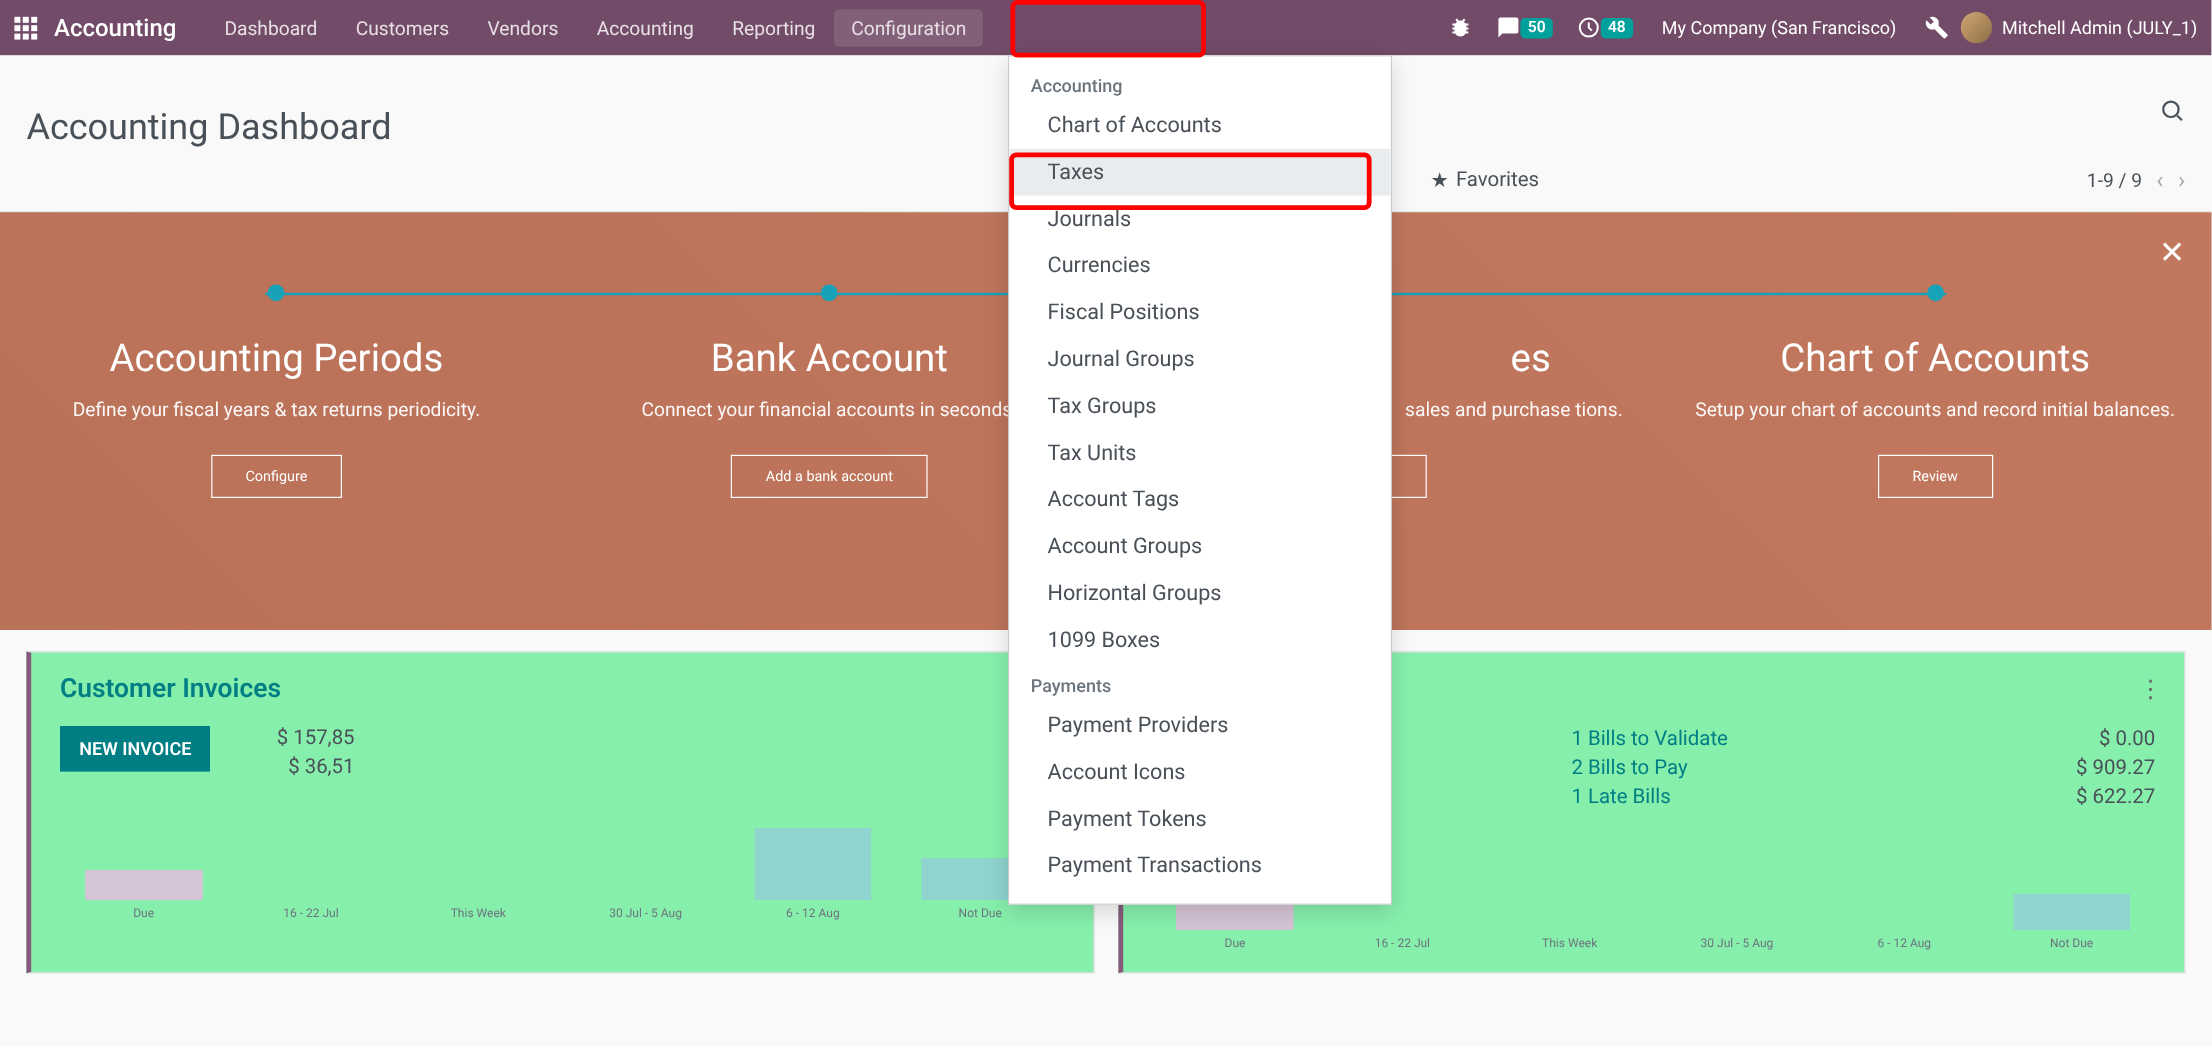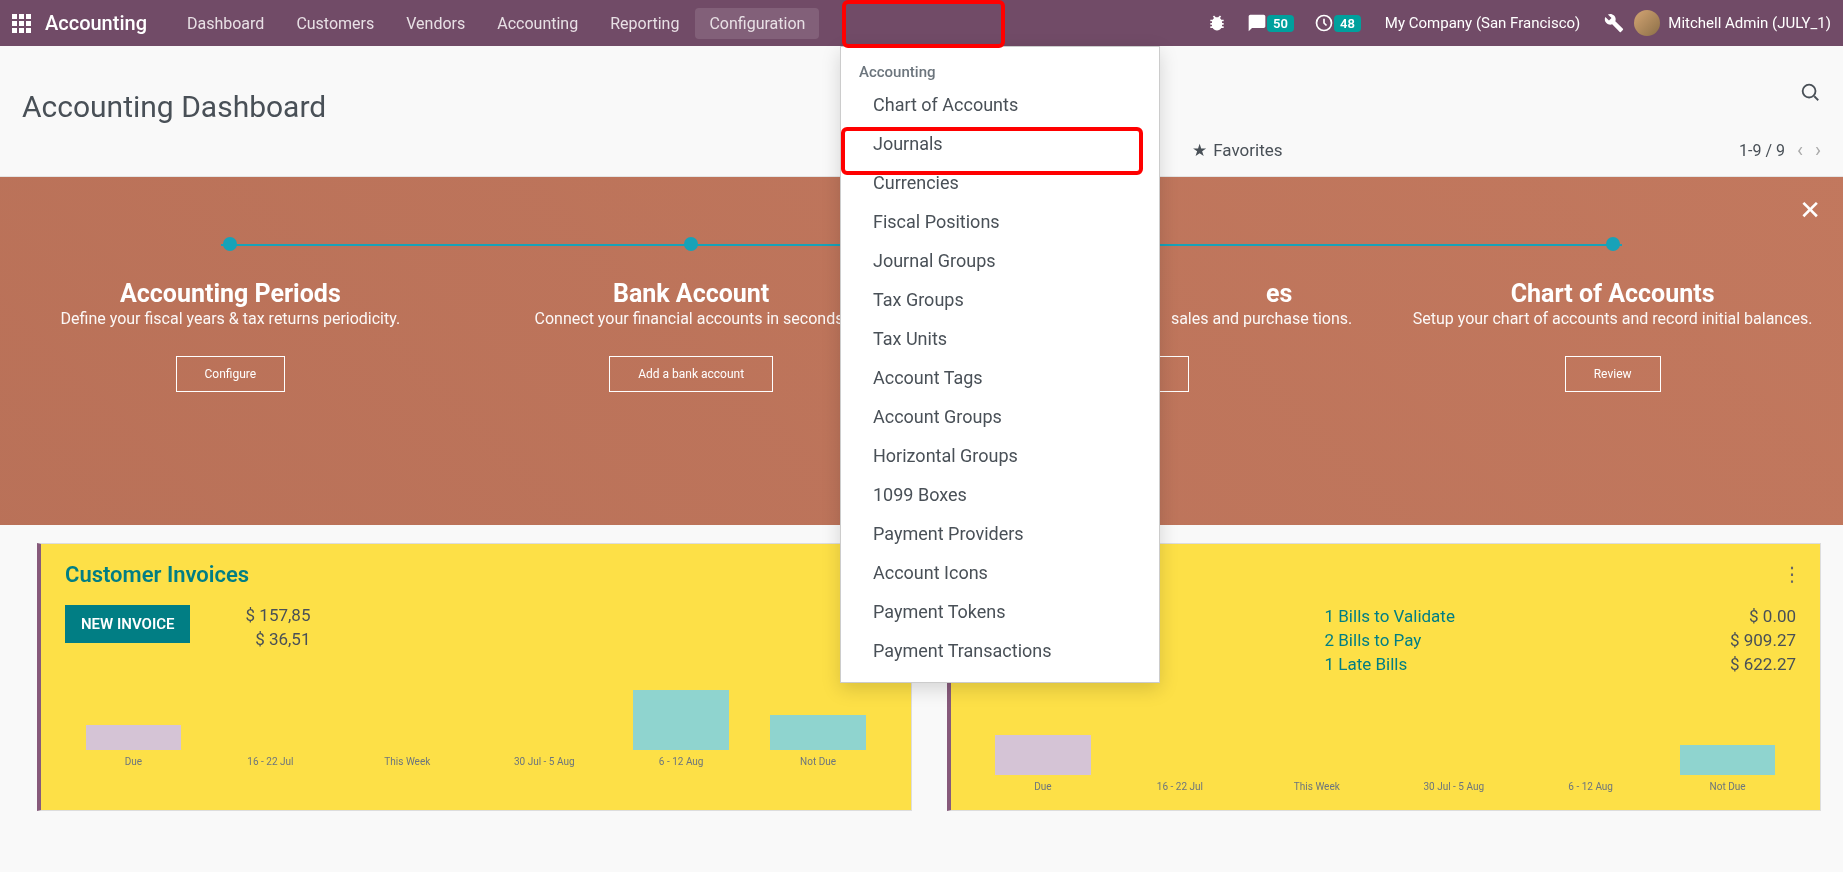--- a/index.html
+++ b/index.html
@@ -36,35 +36,35 @@
 .toolbar-spacer { flex: 1; }
 .pager { font-size: 16px; color: #495057; display: flex; align-items: center; gap: 12px; }
 .chev { color: #aaa; cursor: pointer; font-size: 20px; }
 
 
 .banner { position: relative; height: 348px; background: linear-gradient(rgba(196,114,88,0.82),rgba(196,114,88,0.82)), linear-gradient(45deg,#8a6e5a,#b89378); display: flex; justify-content: space-between; align-items: flex-start; padding: 60px 0 0; color: #fff; }
 .banner-close { position: absolute; top: 18px; right: 22px; font-size: 26px; cursor: pointer; color: #fff; }
 .banner-step { flex: 1; text-align: center; padding: 0 30px; position: relative; }
 .step-dot { width: 14px; height: 14px; border-radius: 50%; background: #17a2b8; margin: 0 auto 28px; position: relative; z-index: 2; }
 .step-line { position: absolute; top: 67px; left: 12%; right: 12%; height: 2px; background: #17a2b8; z-index: 1; }
-.step-title { font-size: 25px; font-weight: 700; }
+.step-title { font-size: 32px; font-weight: 400; margin-bottom: 14px; }
 .step-desc { font-size: 16px; opacity: 0.95; margin-bottom: 26px; line-height: 1.4; }
 .step-btn { display: inline-block; border: 1px solid #fff; padding: 10px 28px; font-size: 12px; cursor: pointer; background: transparent; color: #fff; }
 
 
 .dropdown { position: absolute; top: 46px; left: 840px; width: 320px; background: #fff; border: 1px solid #ccc; box-shadow: 0 6px 18px rgba(0,0,0,0.15); z-index: 100; max-height: 730px; overflow-y: auto; padding: 6px 0 12px; }
 .dropdown::-webkit-scrollbar { width: 12px; }
 .dropdown::-webkit-scrollbar-thumb { background: #bbb; border-radius: 6px; }
 .dd-header { font-size: 15px; color: #6c757d; padding: 10px 18px 4px; font-weight: 500; }
 .dd-item { font-size: 18px; color: #495057; padding: 9px 18px 9px 32px; cursor: pointer; }
 .dd-item:hover, .dd-item.hovered { background: #e9ecef; }
 
 
 .cards { display: flex; gap: 20px; padding: 18px 22px; }
-.card { flex: 1; background: #fde047; border: 1px solid #ddd; border-left: 4px solid #875a7b; padding: 18px 24px; position: relative; margin-left: 15px; }
+.card { flex: 1; background: #86efac; border: 1px solid #ddd; border-left: 4px solid #875a7b; padding: 18px 24px; position: relative; }
 .card-title { font-size: 22px; font-weight: 600; color: #017e84; margin-bottom: 18px; }
 .card-menu { position: absolute; top: 18px; right: 18px; cursor: pointer; font-size: 20px; color: #666; }
 .card-body { display: flex; }
 .card-left { flex: 0 0 auto; }
 .card-mid { flex: 1; }
 .card-right { text-align: right; min-width: 120px; }
 .new-btn { background: #017e84; color: #fff; border: none; padding: 10px 16px; font-size: 15px; font-weight: 600; cursor: pointer; }
 .link-line { color: #017e84; font-size: 17px; margin-bottom: 4px; cursor: pointer; }
 .amount-line { font-size: 17px; color: #495057; margin-bottom: 4px; }
 .chart { display: flex; align-items: flex-end; height: 90px; margin-top: 24px; gap: 0; }
@@ -265,27 +265,29 @@
           <div class="bar teal" style="height:30px"></div>
           <div class="axis-label">Not Due</div>
         </div>
     </div>
   </div>
 </div>
 
 <div class="dropdown">
   <div class="dd-header">Accounting</div>
   <div class="dd-item">Chart of Accounts</div>
+  <div class="dd-item hovered">Taxes</div>
   <div class="dd-item">Journals</div>
   <div class="dd-item">Currencies</div>
   <div class="dd-item">Fiscal Positions</div>
   <div class="dd-item">Journal Groups</div>
   <div class="dd-item">Tax Groups</div>
   <div class="dd-item">Tax Units</div>
   <div class="dd-item">Account Tags</div>
   <div class="dd-item">Account Groups</div>
   <div class="dd-item">Horizontal Groups</div>
   <div class="dd-item">1099 Boxes</div>
+  <div class="dd-header">Payments</div>
   <div class="dd-item">Payment Providers</div>
   <div class="dd-item">Account Icons</div>
   <div class="dd-item">Payment Tokens</div>
   <div class="dd-item">Payment Transactions</div>
 </div>
 
 </body></html>

